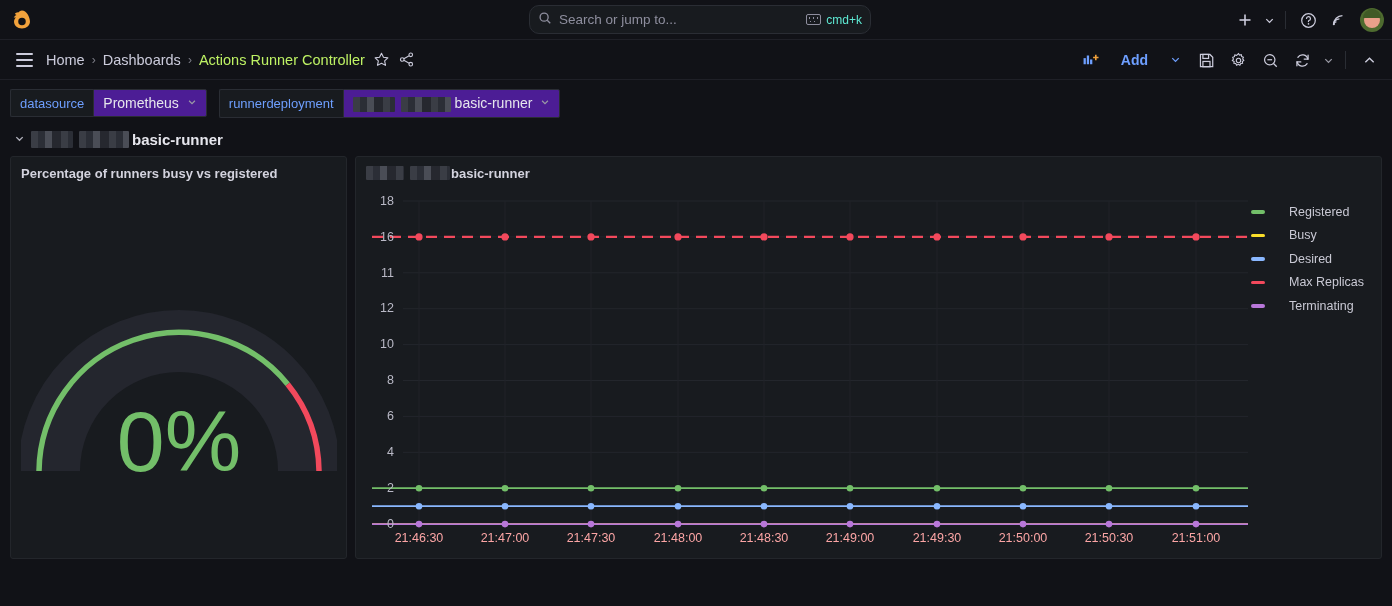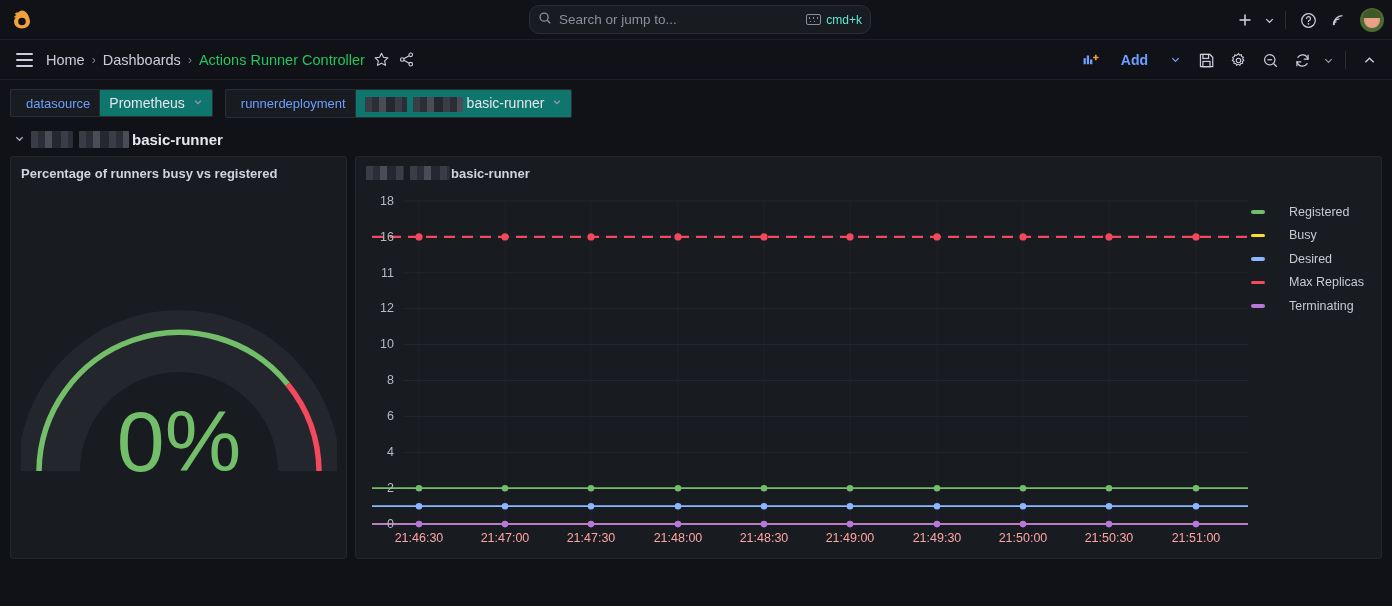--- a/index.html
+++ b/index.html
@@ -67,44 +67,44 @@
     height: 40px; display:flex; align-items:center;
     padding-left: 10px; position:relative;
     border-bottom:1px solid #1f2027;
   }
   .hamburger { width:28px; height:28px; display:flex; flex-direction:column;
     align-items:center; justify-content:center; gap:4px; margin-right:8px; }
   .hamburger i { display:block; width:17px; height:2px; background:#ccccdc; border-radius:1px; }
   .crumbs { display:flex; align-items:center; gap:7px; font-size:14.5px; }
   .crumbs a { color:#ccccdc; text-decoration:none; }
   .crumbs .sep { color:#7b7c86; font-size:12px; }
-  .crumbs .cur { color:#22c55e; }
+  .crumbs .cur { color:#bef264; }
   .crumbicon { margin-left:8px; color:#ccccdc; display:flex; align-items:center; }
 
   .toolbar {
     position:absolute; right:8px; top:0; height:40px;
     display:flex; align-items:center; gap:2px;
   }
   .addbtn { display:flex; align-items:center; gap:22px; color:#6e9fff;
     font-size:14px; font-weight:600; padding:4px 8px; border-radius:3px; }
   .tbicon { width:30px; height:28px; display:flex; align-items:center; justify-content:center; color:#ccccdc; }
   .timepick { display:flex; align-items:center; gap:8px; padding:4px 7px; color:#ccccdc; font-size:13.5px;}
   .chev { color:#9a9aa5; font-size:11px; }
 
   
   .varsrow { display:flex; align-items:center; gap:12px; padding:9px 10px 7px 10px; }
   .varwrap { display:flex; align-items:stretch; }
   .varlabel {
     background:#181b1f; border:1px solid #2a2d34; border-right:none;
     border-radius:2px 0 0 2px;
-    color:#6e9fff; font-size:13px; padding:5px 9px 5px 15px;
+    color:#6e9fff; font-size:13px; padding:5px 9px 5px 9px;
     display:flex; align-items:center;
   }
   .varvalue {
-    background:#0f766e; border:1px solid #2a2d34;
+    background:#4c1d95; border:1px solid #2a2d34;
     border-radius:0 2px 2px 0;
     color:#e6e6ed; font-size:14px; padding:5px 9px;
     display:flex; align-items:center; gap:8px;
     min-height:28px;
   }
   .varvalue .chev { font-size:11px; color:#9a9aa5; }
 
   .redact {
     display:inline-block; height:15px; vertical-align:middle;
     background:

